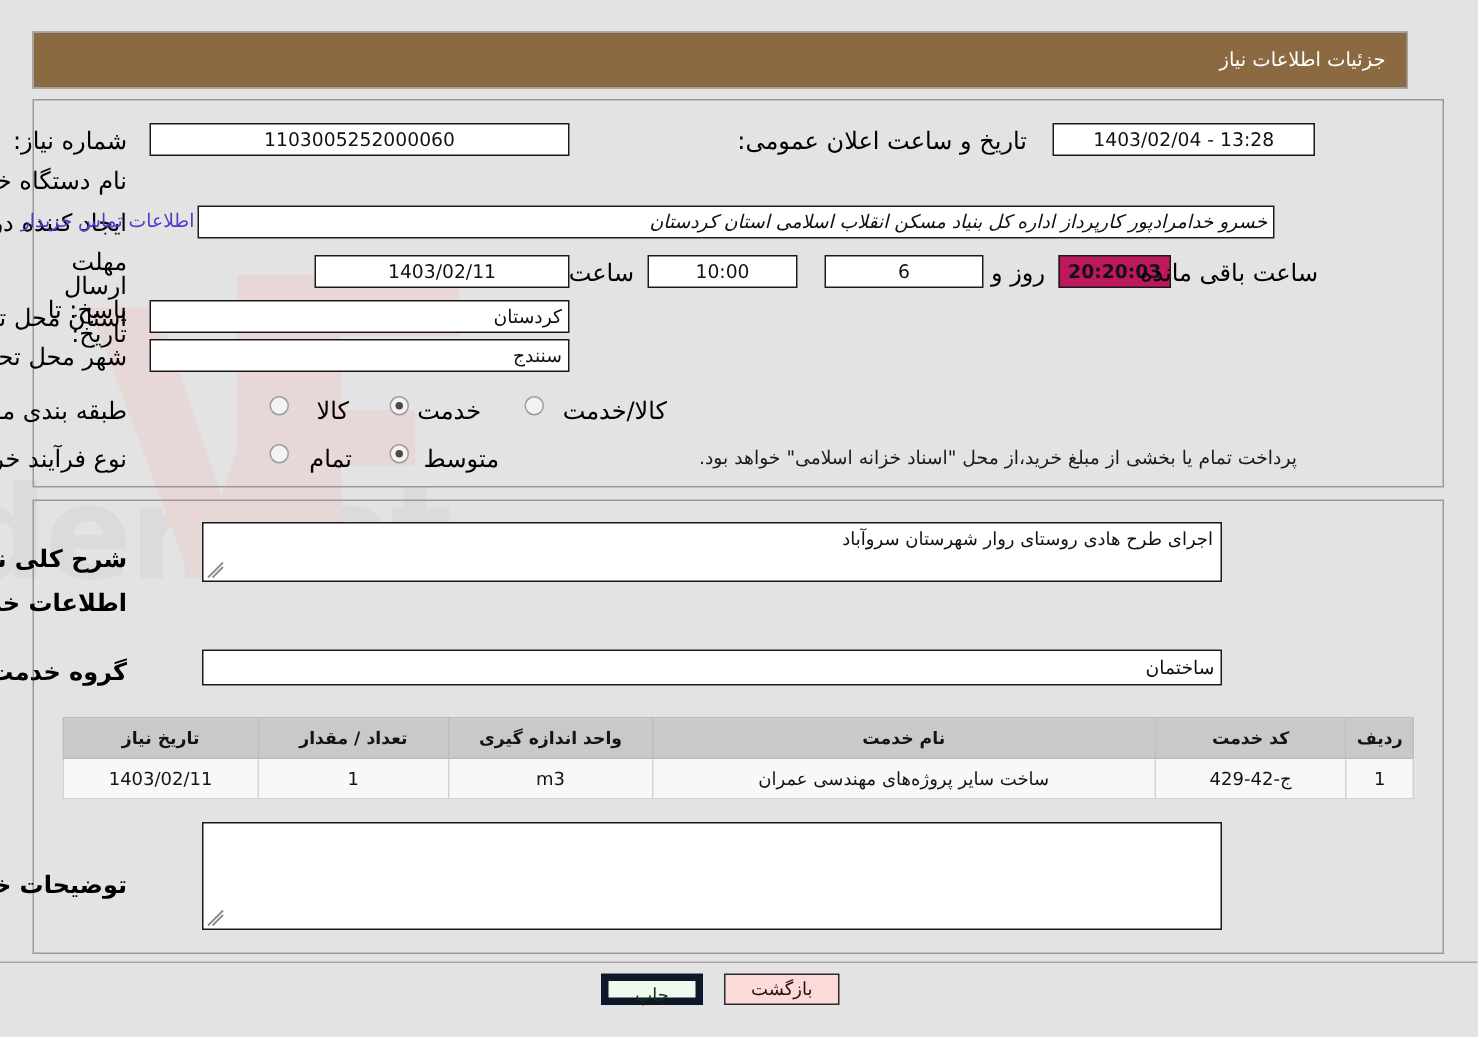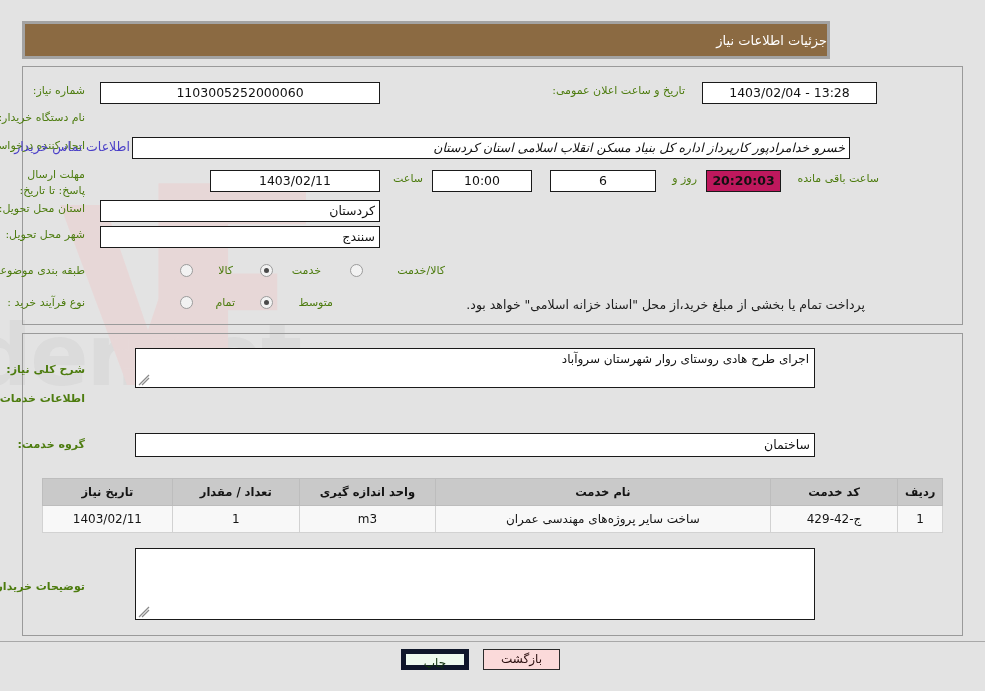--- a/index.html
+++ b/index.html
@@ -21,29 +21,30 @@
     left: 0; top: 170px;
     width: 985px; height: 330px;
     pointer-events: none;
     z-index: 0;
     opacity: 0.55;
   }
   
   .header-bar {
     position: absolute;
     left: 22px; top: 21px;
-    width: 808px; height: 38px;
+    width: 917px; height: 38px;
     background: #8b6a42;
-    border: 3px solid #a3a3a3;
+    border: 1px solid #a3a3a3;
     box-sizing: border-box;
     color: #ffffff;
     font-size: 13px;
     display: flex;
     align-items: center;
     justify-content: flex-start;
+    padding-right: 14px;
     box-sizing: border-box;
     z-index: 3;
   }
   
   .panel {
     position: absolute;
     border: 1px solid #9a9a9a;
     background: transparent;
     box-sizing: border-box;
     z-index: 2;
@@ -52,22 +53,22 @@
   #panel-second { left: 22px; top: 333px; width: 941px; height: 303px; }
   .panel-sep {
     position: absolute;
     left: 0; top: 641px; width: 985px; height: 0;
     border-top: 1px solid #a8a8a8;
     z-index: 2;
   }
   
   .lbl {
     position: absolute;
-    font-size: 11px;
-    color: #4d7c0f;
+    font-size: 16px;
+    color: #000000;
     white-space: nowrap;
     text-align: right;
     z-index: 4;
   }
   .lbl.bold { font-weight: bold; }
   .note {
     position: absolute;
     font-size: 12.5px;
     color: #1b1b1b;
     white-space: nowrap;

